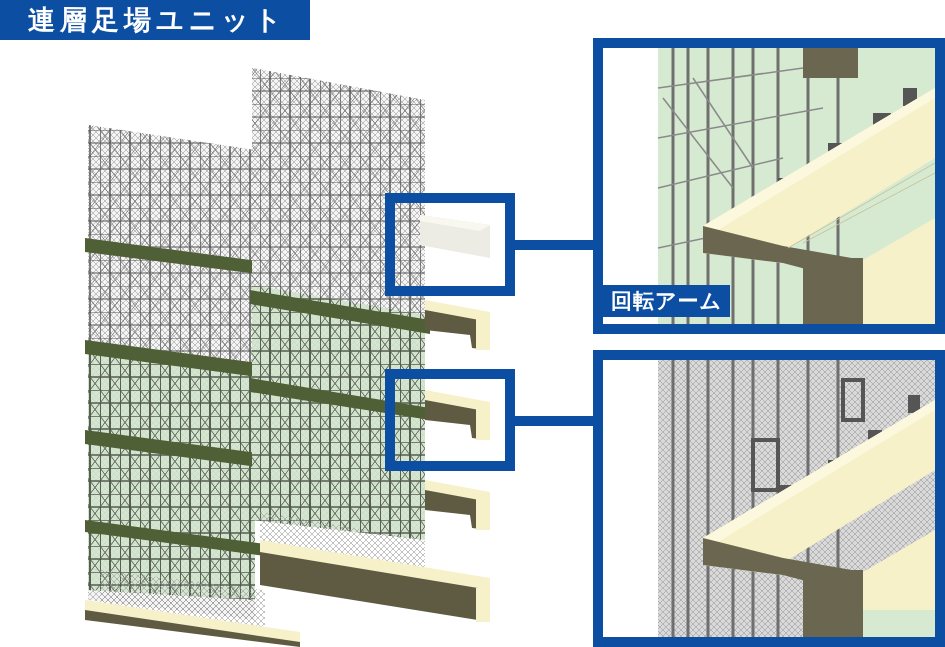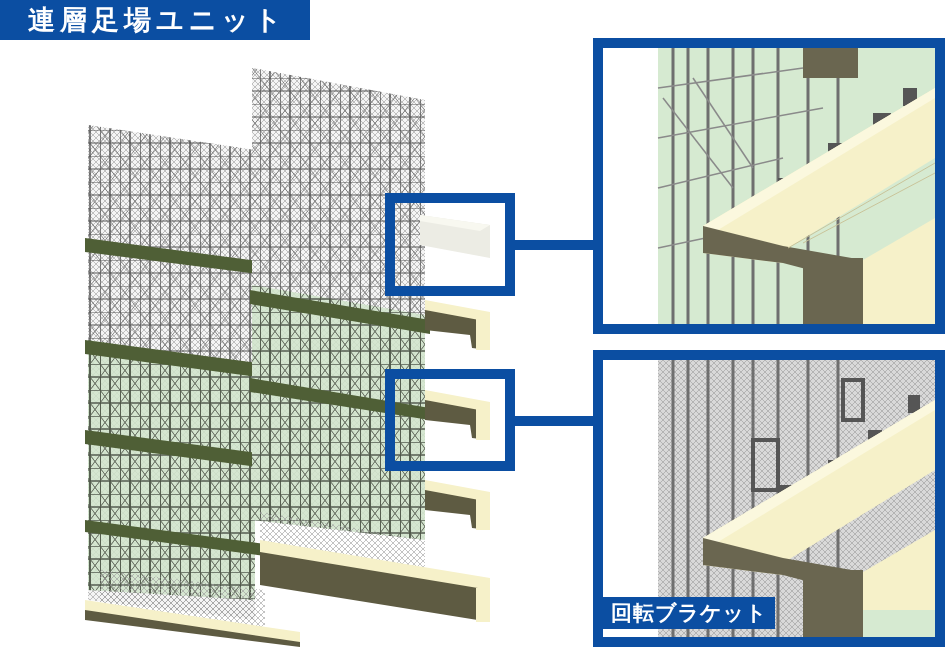--- a/index.html
+++ b/index.html
@@ -132,20 +132,21 @@
     <polygon points="100,178 332,40 332,50 110,185" fill="#fbf8de"></polygon>
     <polygon points="100,178 100,205 180,215 180,198" fill="#6a6650"></polygon>
     <polygon points="180,198 260,212 260,236 180,215" fill="#6a6650"></polygon>
     <polygon points="260,212 332,170 332,276 260,276" fill="#f6f1c9"></polygon>
     <rect x="200" y="210" width="60" height="66" fill="#6a6650"></rect>
     <g stroke="#c9c49a" stroke-width="1">
       <line x1="185" y1="200" x2="332" y2="115"></line>
       <line x1="200" y1="195" x2="332" y2="125"></line>
     </g>
   </svg>
+  <div class="panel-label" style="top:237px;">回転アーム</div>
 </div>
 
 <div class="panel" style="left:593px;top:350px;width:352px;height:297px;">
   <svg width="332" height="277" viewBox="0 0 332 277">
     <rect x="0" y="0" width="55" height="277" fill="#ffffff"></rect>
     <rect x="55" y="0" width="277" height="277" fill="#d9d9d9"></rect>
     <rect x="55" y="0" width="277" height="277" fill="url(#mesh)"></rect>
     <g stroke="#6f6f6f" stroke-width="3">
       <line x1="70" y1="0" x2="70" y2="277"></line>
       <line x1="85" y1="0" x2="85" y2="277"></line>
@@ -167,16 +168,15 @@
       <rect x="305" y="35" width="12" height="18"></rect>
     </g>
     <polygon points="100,178 332,40 332,110 185,200 180,215 100,205" fill="#f6f1c9"></polygon>
     <polygon points="100,178 332,40 332,50 110,185" fill="#fbf8de"></polygon>
     <polygon points="100,178 100,205 180,215 180,198" fill="#6a6650"></polygon>
     <polygon points="180,198 260,212 260,236 180,215" fill="#6a6650"></polygon>
     <polygon points="260,212 332,170 332,277 260,277" fill="#f6f1c9"></polygon>
     <rect x="200" y="210" width="60" height="67" fill="#6a6650"></rect>
     <rect x="260" y="250" width="72" height="27" fill="#d6ead1"></rect>
   </svg>
-  <div class="panel-label" style="top:237px;">回転ブラケット</div>
 </div>
 
 <div class="title-bar">連層足場ユニット</div>
 
 </body></html>

